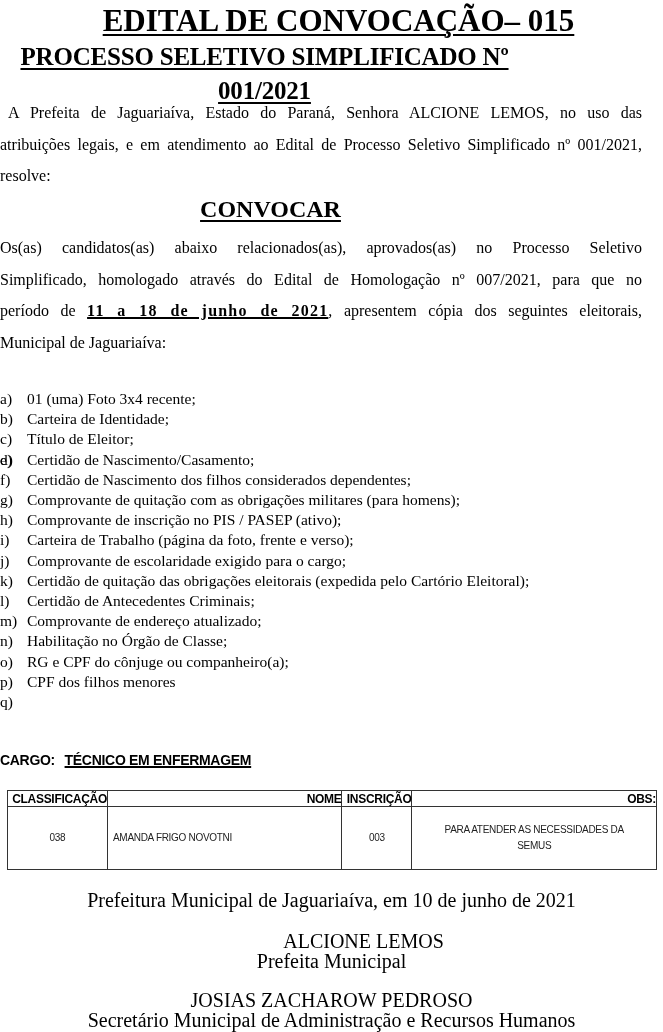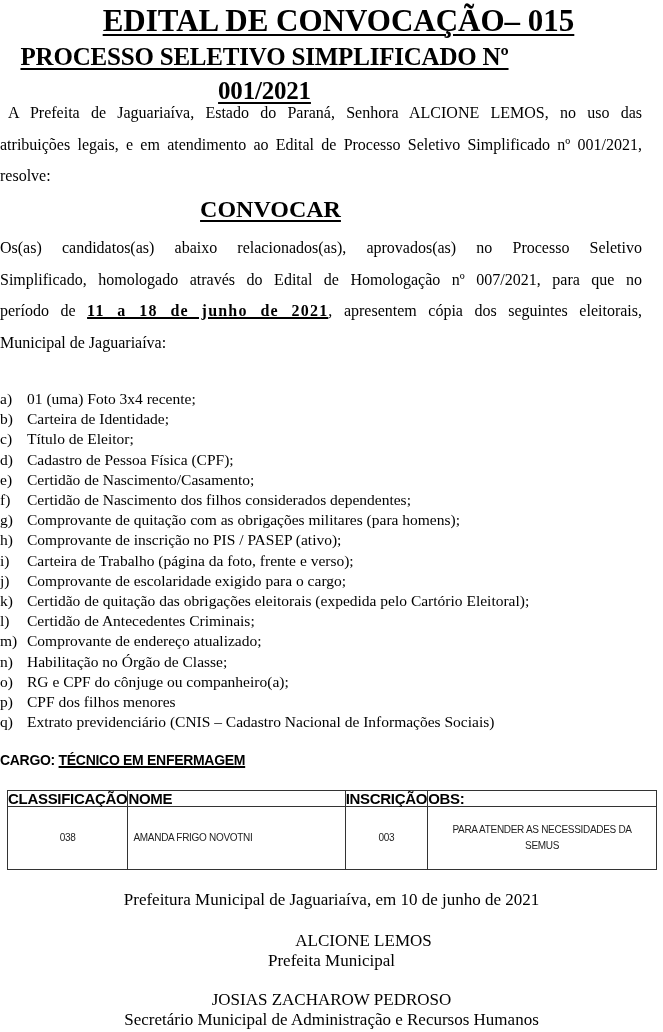--- a/index.html
+++ b/index.html
@@ -10,28 +10,28 @@
   .para { left: 0; width: 642px; font-size: 16px; line-height: 31.5px; text-align: justify; text-align-last: left; }
   .para .first { text-indent: 8px; }
   .just-line { display: block; text-align: justify; text-align-last: justify; }
   .last-line { display: block; text-align: left; }
   .heading-convocar { left: 0; width: 541px; top: 194px; text-align: center; font-weight: bold; font-size: 24px; line-height: 30px; text-decoration: underline; text-decoration-thickness: 2px; text-underline-offset: 3px; }
   .period { font-weight: bold; text-decoration: underline; text-decoration-thickness: 2px; letter-spacing: 1.2px; }
   .doclist { left: 0; top: 389px; width: 663px; margin: 0; padding: 0; list-style: none; font-size: 15.5px; line-height: 20.2px; }
   .doclist li { position: relative; padding-left: 27px; white-space: nowrap; }
   .doclist .mark { position: absolute; left: 0; top: 0; }
   .cargo { left: 0; top: 750px; font-family: "Liberation Sans", sans-serif; font-weight: bold; font-size: 14px; line-height: 20px; letter-spacing: -0.3px; }
-  .cargo .val { text-decoration: underline; text-decoration-thickness: 1.5px; }
+  .cargo .val { text-decoration: underline; text-decoration-thickness: 1.5px; margin-left: 6px; }
   table.conv { left: 7px; top: 790px; width: 650px; border-collapse: collapse; font-family: "Liberation Sans", sans-serif; }
   table.conv th, table.conv td { border: 1.4px solid #333; padding: 0; }
-  table.conv th { height: 15px; font-size: 15px; font-weight: bold; letter-spacing: -0.3px; text-align: left; line-height: 14px; }
+  table.conv th { height: 15px; font-size: 12px; font-weight: bold; letter-spacing: -0.3px; text-align: right; line-height: 14px; }
   table.conv td { height: 62px; font-size: 10px; line-height: 16px; letter-spacing: -0.3px; vertical-align: middle; color: #222; }
   table.conv td.c { text-align: center; }
   table.conv td.l { text-align: left; padding-left: 5px; }
-  .footer { left: 0; width: 663px; text-align: center; font-size: 17px; }
+  .footer { left: 0; width: 663px; text-align: center; font-size: 20px; }
 </style>
 </head>
 <body>
 
 <div class="abs title1">EDITAL DE CONVOCAÇÃO– 015</div>
 <div class="abs title2">PROCESSO SELETIVO SIMPLIFICADO Nº 001/2021</div>
 
 <div class="abs para" style="top:97px;">
   <span class="just-line first">A Prefeita de Jaguariaíva, Estado do Paraná, Senhora ALCIONE LEMOS, no uso das</span>
   <span class="just-line">atribuições legais, e em atendimento ao Edital de Processo Seletivo Simplificado nº 001/2021,</span>
@@ -47,34 +47,34 @@
     <span>período de</span>
     <span class="period">11 a 18 de junho de 2021</span><span>, apresentem cópia dos seguintes eleitorais,</span>
   </span>
   <span class="last-line">Municipal de Jaguariaíva:</span>
 </div>
 
 <ul class="abs doclist">
   <li><span class="mark">a)</span><span>01 (uma) Foto 3x4 recente;</span></li>
   <li><span class="mark">b)</span><span>Carteira de Identidade;</span></li>
   <li><span class="mark">c)</span><span>Título de Eleitor;</span></li>
-  <li><span class="mark">d)</span><span>Cadastro de Pessoa Física (CPF);</span></li>
+  <li><span class="mark">d)</span></li>
   <li><span class="mark">e)</span><span>Certidão de Nascimento/Casamento;</span></li>
   <li><span class="mark">f)</span><span>Certidão de Nascimento dos filhos considerados dependentes;</span></li>
   <li><span class="mark">g)</span><span>Comprovante de quitação com as obrigações militares (para homens);</span></li>
   <li><span class="mark">h)</span><span>Comprovante de inscrição no PIS / PASEP (ativo);</span></li>
   <li><span class="mark">i)</span><span>Carteira de Trabalho (página da foto, frente e verso);</span></li>
   <li><span class="mark">j)</span><span>Comprovante de escolaridade exigido para o cargo;</span></li>
   <li><span class="mark">k)</span><span>Certidão de quitação das obrigações eleitorais (expedida pelo Cartório Eleitoral);</span></li>
   <li><span class="mark">l)</span><span>Certidão de Antecedentes Criminais;</span></li>
   <li><span class="mark">m)</span><span>Comprovante de endereço atualizado;</span></li>
   <li><span class="mark">n)</span><span>Habilitação no Órgão de Classe;</span></li>
   <li><span class="mark">o)</span><span>RG e CPF do cônjuge ou companheiro(a);</span></li>
   <li><span class="mark">p)</span><span>CPF dos filhos menores</span></li>
-  <li><span class="mark">q)</span><span>Extrato previdenciário (CNIS – Cadastro Nacional de Informações Sociais)</span></li>
+  <li><span class="mark">q)</span></li>
 </ul>
 
 <div class="abs cargo">
   <span>CARGO:</span>
   <span class="val">TÉCNICO EM ENFERMAGEM</span>
 </div>
 
 <table class="abs conv">
   <colgroup>
     <col style="width:100px">

